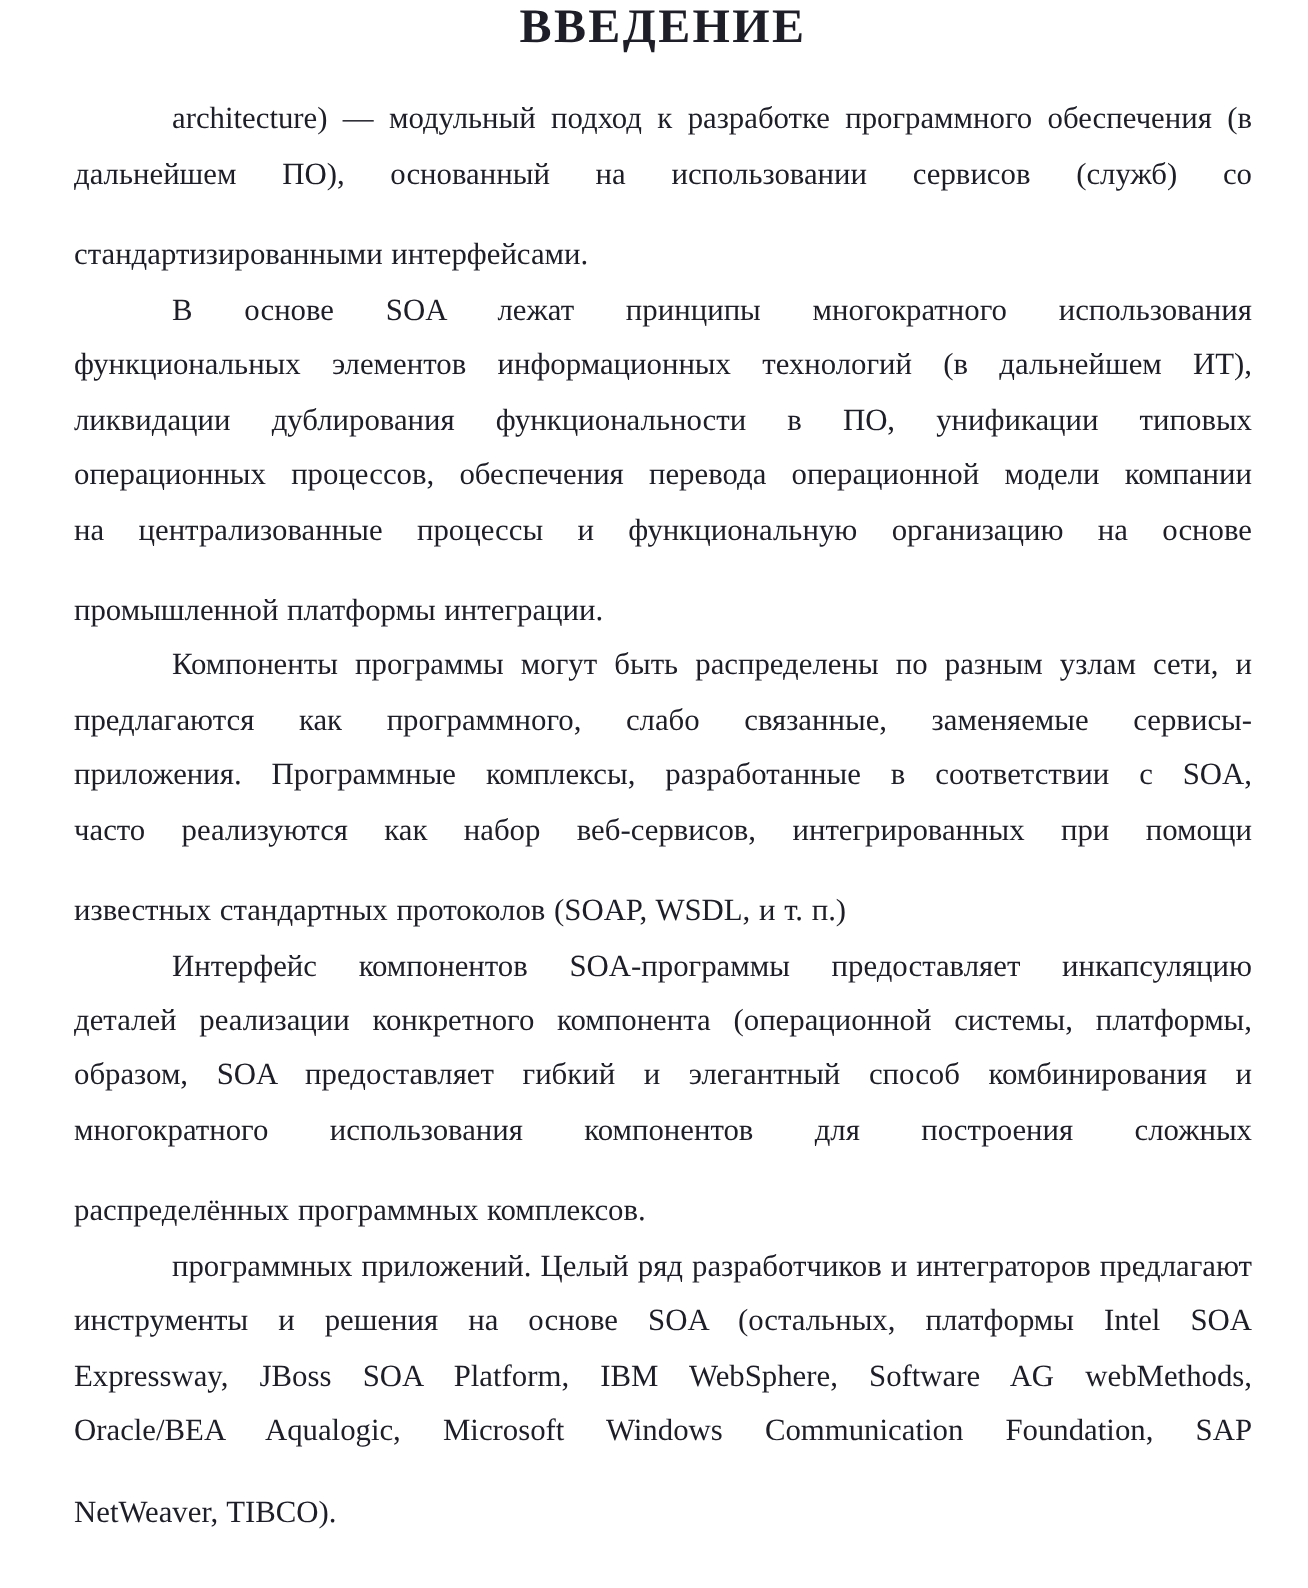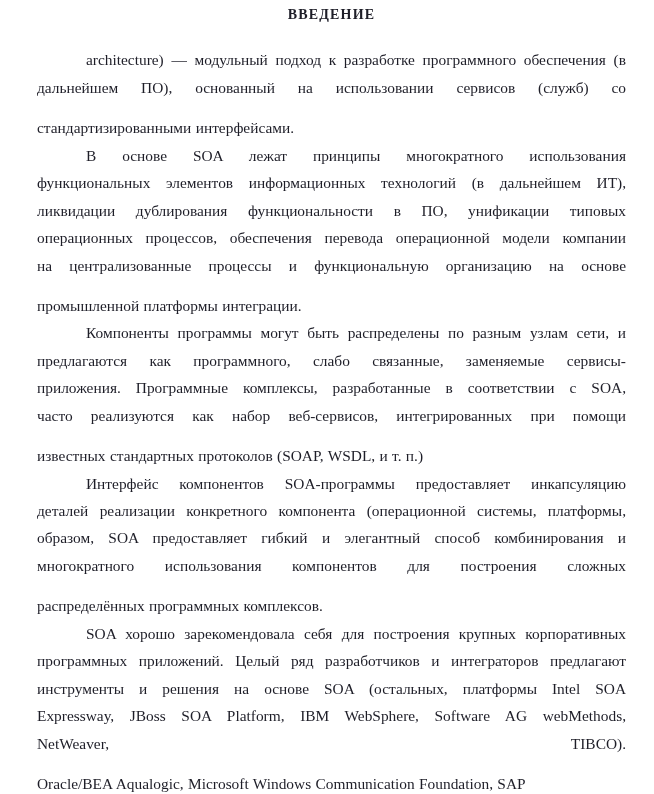--- a/index.html
+++ b/index.html
@@ -20,21 +20,21 @@
     position: absolute;
     left: 37px;
     top: 0;
     width: 589px;
     padding-top: 1px;
   }
   .page-title {
     margin: 0 0 18px 0;
     text-align: center;
     font-weight: bold;
-    font-size: 14px;
+    font-size: 24px;
     letter-spacing: 1.2px;
     line-height: 27.45px;
     white-space: nowrap;
   }
   .para {
     margin: 0;
   }
   .line {
     font-size: 15.4px;
     line-height: 27.45px;
@@ -87,22 +87,21 @@
 
     <div class="para">
       <div class="line">Интерфейс компонентов SOA-программы предоставляет инкапсуляцию</div>
       <div class="line">деталей реализации конкретного компонента (операционной системы, платформы,</div>
       <div class="line">образом, SOA предоставляет гибкий и элегантный способ комбинирования и</div>
       <div class="line">многократного использования компонентов для построения сложных</div>
       <div class="line">распределённых программных комплексов.</div>
     </div>
 
     <div class="para">
-      <div class="line">SOA хорошо зарекомендовала себя для построения крупных корпоративных</div>
       <div class="line">программных приложений. Целый ряд разработчиков и интеграторов предлагают</div>
       <div class="line">инструменты и решения на основе SOA (остальных, платформы Intel SOA</div>
       <div class="line">Expressway, JBoss SOA Platform, IBM WebSphere, Software AG webMethods,</div>
+      <div class="line">Oracle/BEA Aqualogic, Microsoft Windows Communication Foundation, SAP</div>
       <div class="line">NetWeaver, TIBCO).</div>
-      <div class="line">Oracle/BEA Aqualogic, Microsoft Windows Communication Foundation, SAP</div>
     </div>
 
   </div>
 </div>
 
 </body></html>

